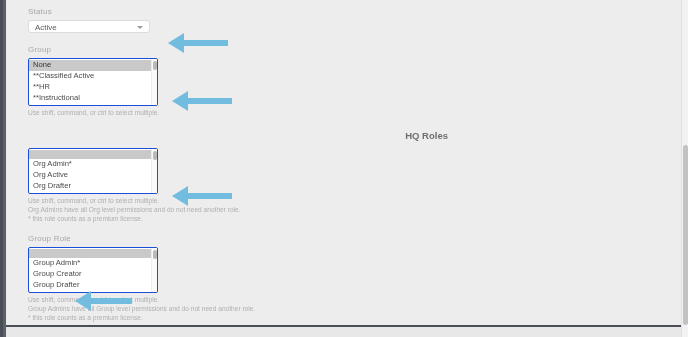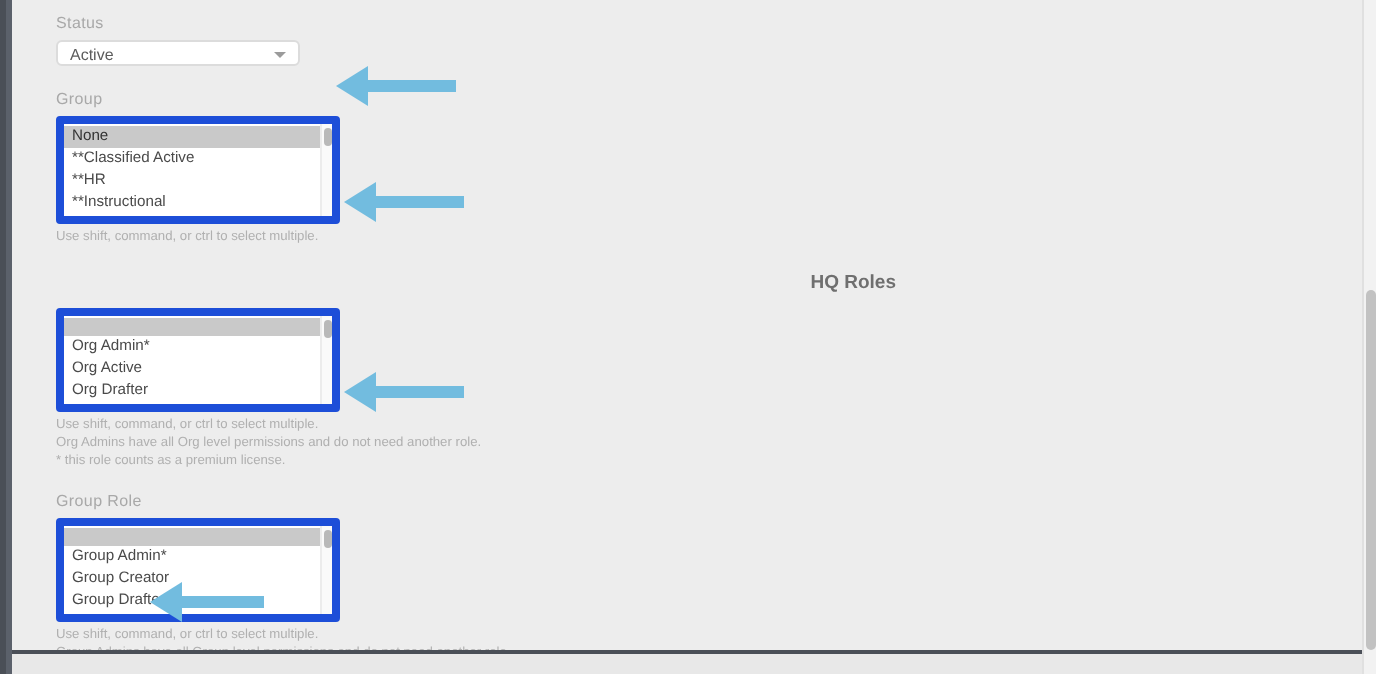--- a/index.html
+++ b/index.html
@@ -113,23 +113,23 @@
     right: 6px; top: 5px;
     width: 0; height: 0;
     border-left: 3px solid transparent;
     border-right: 3px solid transparent;
     border-top: 3px solid #9b9b9b;
   }
 
   
   .listbox {
     position: relative;
-    width: 142px;
+    width: 130px;
     background: #ffffff;
-    border: 4px solid #1d4ed8;
+    border: 1px solid #1d4ed8;
     border-radius: 2px;
     box-sizing: border-box;
     padding: 1px 0 1px 0;
     overflow: hidden;
   }
   .listbox-option {
     font-size: 7.6px;
     color: #4a4a4a;
     line-height: 8.6px;
     padding: 1.2px 0 1.2px 4px;

